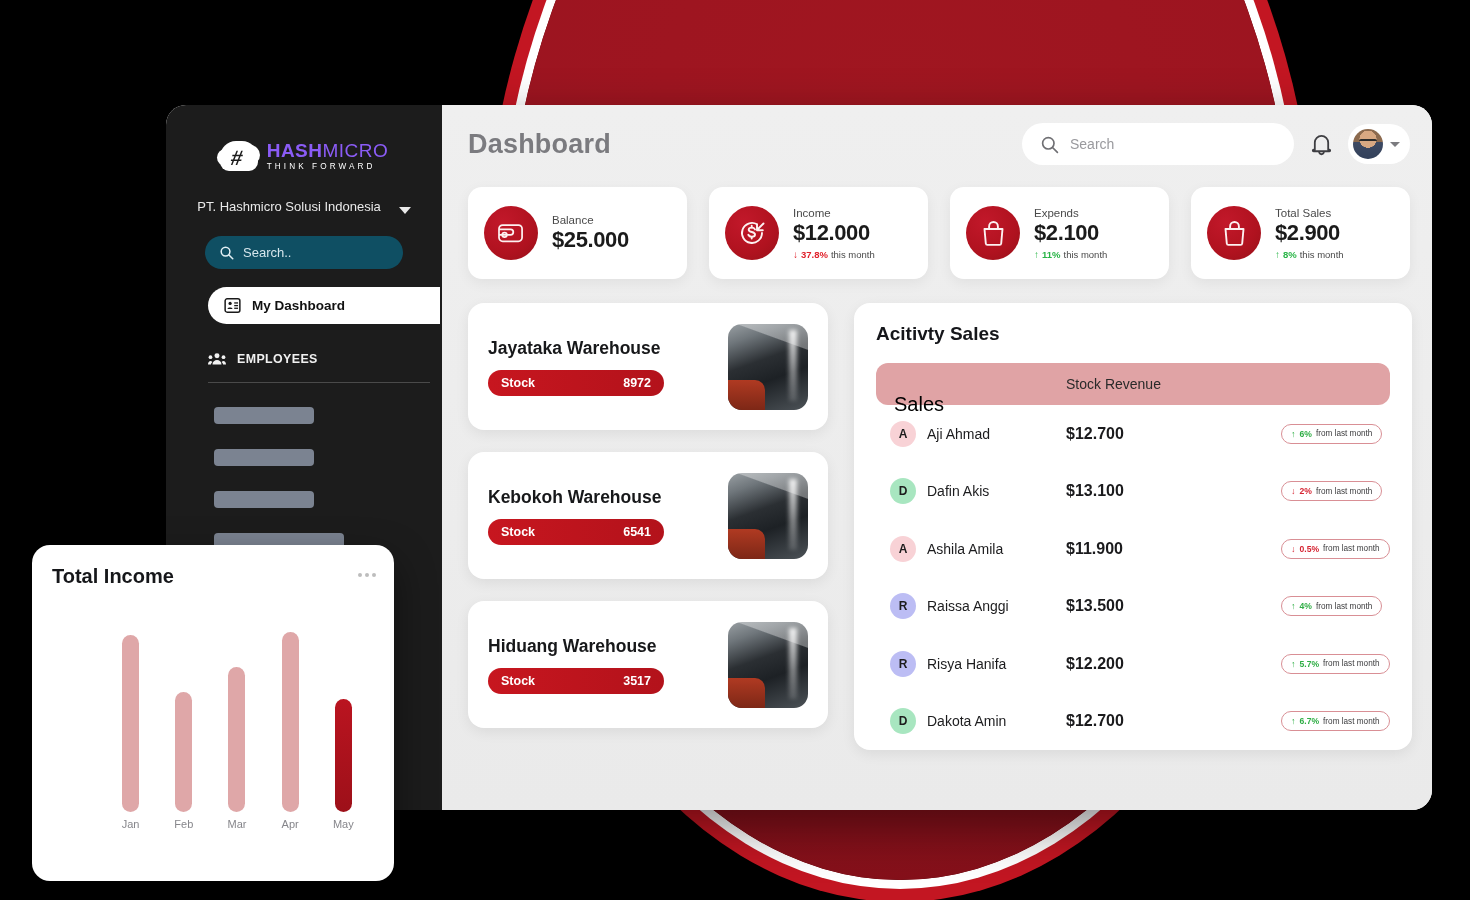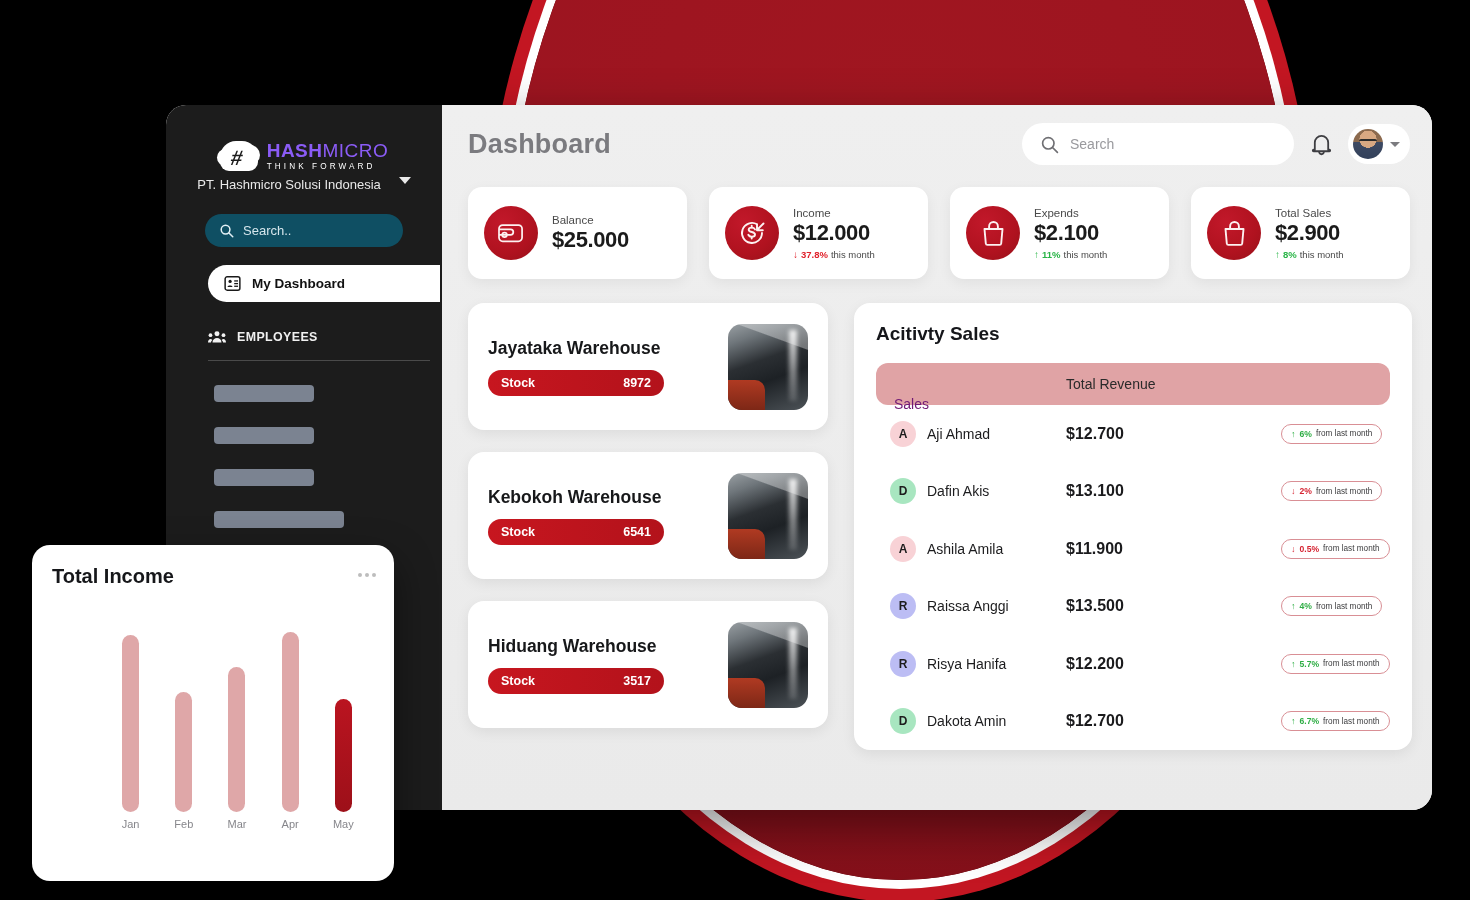--- a/index.html
+++ b/index.html
@@ -60,22 +60,22 @@
     position:absolute; left:11px; top:5px; z-index:3;
     color:#1c1c1c; font-size:21px; font-weight:700; letter-spacing:-2px;
     font-family:"Liberation Sans", sans-serif; transform: skewX(-10deg);
   }
   .logo-text { line-height:1; }
   .logo-name { color:#8b5cf6; font-size:19px; font-weight:700; letter-spacing:.5px; }
   .logo-name .thin { font-weight:400; }
   .logo-tag { color:#fff; font-size:8.2px; letter-spacing:3.1px; margin-top:3px; }
 
   .company-row {
-    display:flex; align-items:flex-start; justify-content:center; gap:18px;
-    padding: 0 14px;
+    display:flex; align-items:flex-end; justify-content:center; gap:18px;
+    margin-top: 22px; padding: 0 14px;
   }
   .company-name { color:#e9e9e9; font-size:13px; }
   .caret-down { width:0;height:0;border-left:6px solid transparent;border-right:6px solid transparent;border-top:7px solid #e9e9e9; }
 
   .side-search {
     margin: 22px auto 0 auto;
     width: 198px; height: 33px; border-radius: 17px;
     background: #0f4f63;
     display:flex; align-items:center; gap:9px; padding: 0 14px;
   }
@@ -197,21 +197,21 @@
   .sales-panel {
     flex:1; background:#fff; border-radius:16px; padding: 20px 22px 0 22px;
     box-shadow: 0 4px 14px rgba(0,0,0,.07);
   }
   .sales-title { font-size:19px; font-weight:700; color:#15161a; }
   .sales-head {
     margin-top: 18px; height: 42px; border-radius: 12px;
     background: #e0a3a5;
     display:flex; align-items:center;
   }
-  .col-sales { flex: 0 0 190px; padding-left: 18px; font-size:14px; color:#701a75;margin-top:40px; }
+  .col-sales { flex: 0 0 190px; padding-left: 18px; font-size:20px; color:#000000;margin-top:40px; }
   .col-rev { flex: 0 0 215px; font-size:14px; color:#2a2a2a; }
   .sales-row { display:flex; align-items:center; height: 57.5px; }
   .cell-name { flex:0 0 190px; display:flex; align-items:center; gap:11px; padding-left: 14px; }
   .av {
     width:26px;height:26px;border-radius:50%;
     display:flex;align-items:center;justify-content:center;
     font-size:12px; font-weight:700; color:#1d1d1d;
   }
   .nm { font-size:14px; color:#1c1c1e; }
   .cell-rev { flex:0 0 215px; font-size:16px; font-weight:700; color:#1b1b1d; }
@@ -449,21 +449,21 @@
             </div>
             <div class="wh-thumb"></div>
           </div>
         </div>
 
         <div class="sales-panel">
           <div class="sales-title">Acitivty Sales</div>
 
           <div class="sales-head">
             <div class="col-sales">Sales</div>
-            <div class="col-rev">Total Revenue</div>
+            <div class="col-rev">Stock Revenue</div>
           </div>
 
           <div class="sales-row">
             <div class="cell-name">
               <span class="av" style="background:#f8d2d6">A</span>
               <span class="nm">Aji Ahmad</span>
             </div>
             <div class="cell-rev">$12.700</div>
             <div class="cell-badge">
               <span class="badge up">

